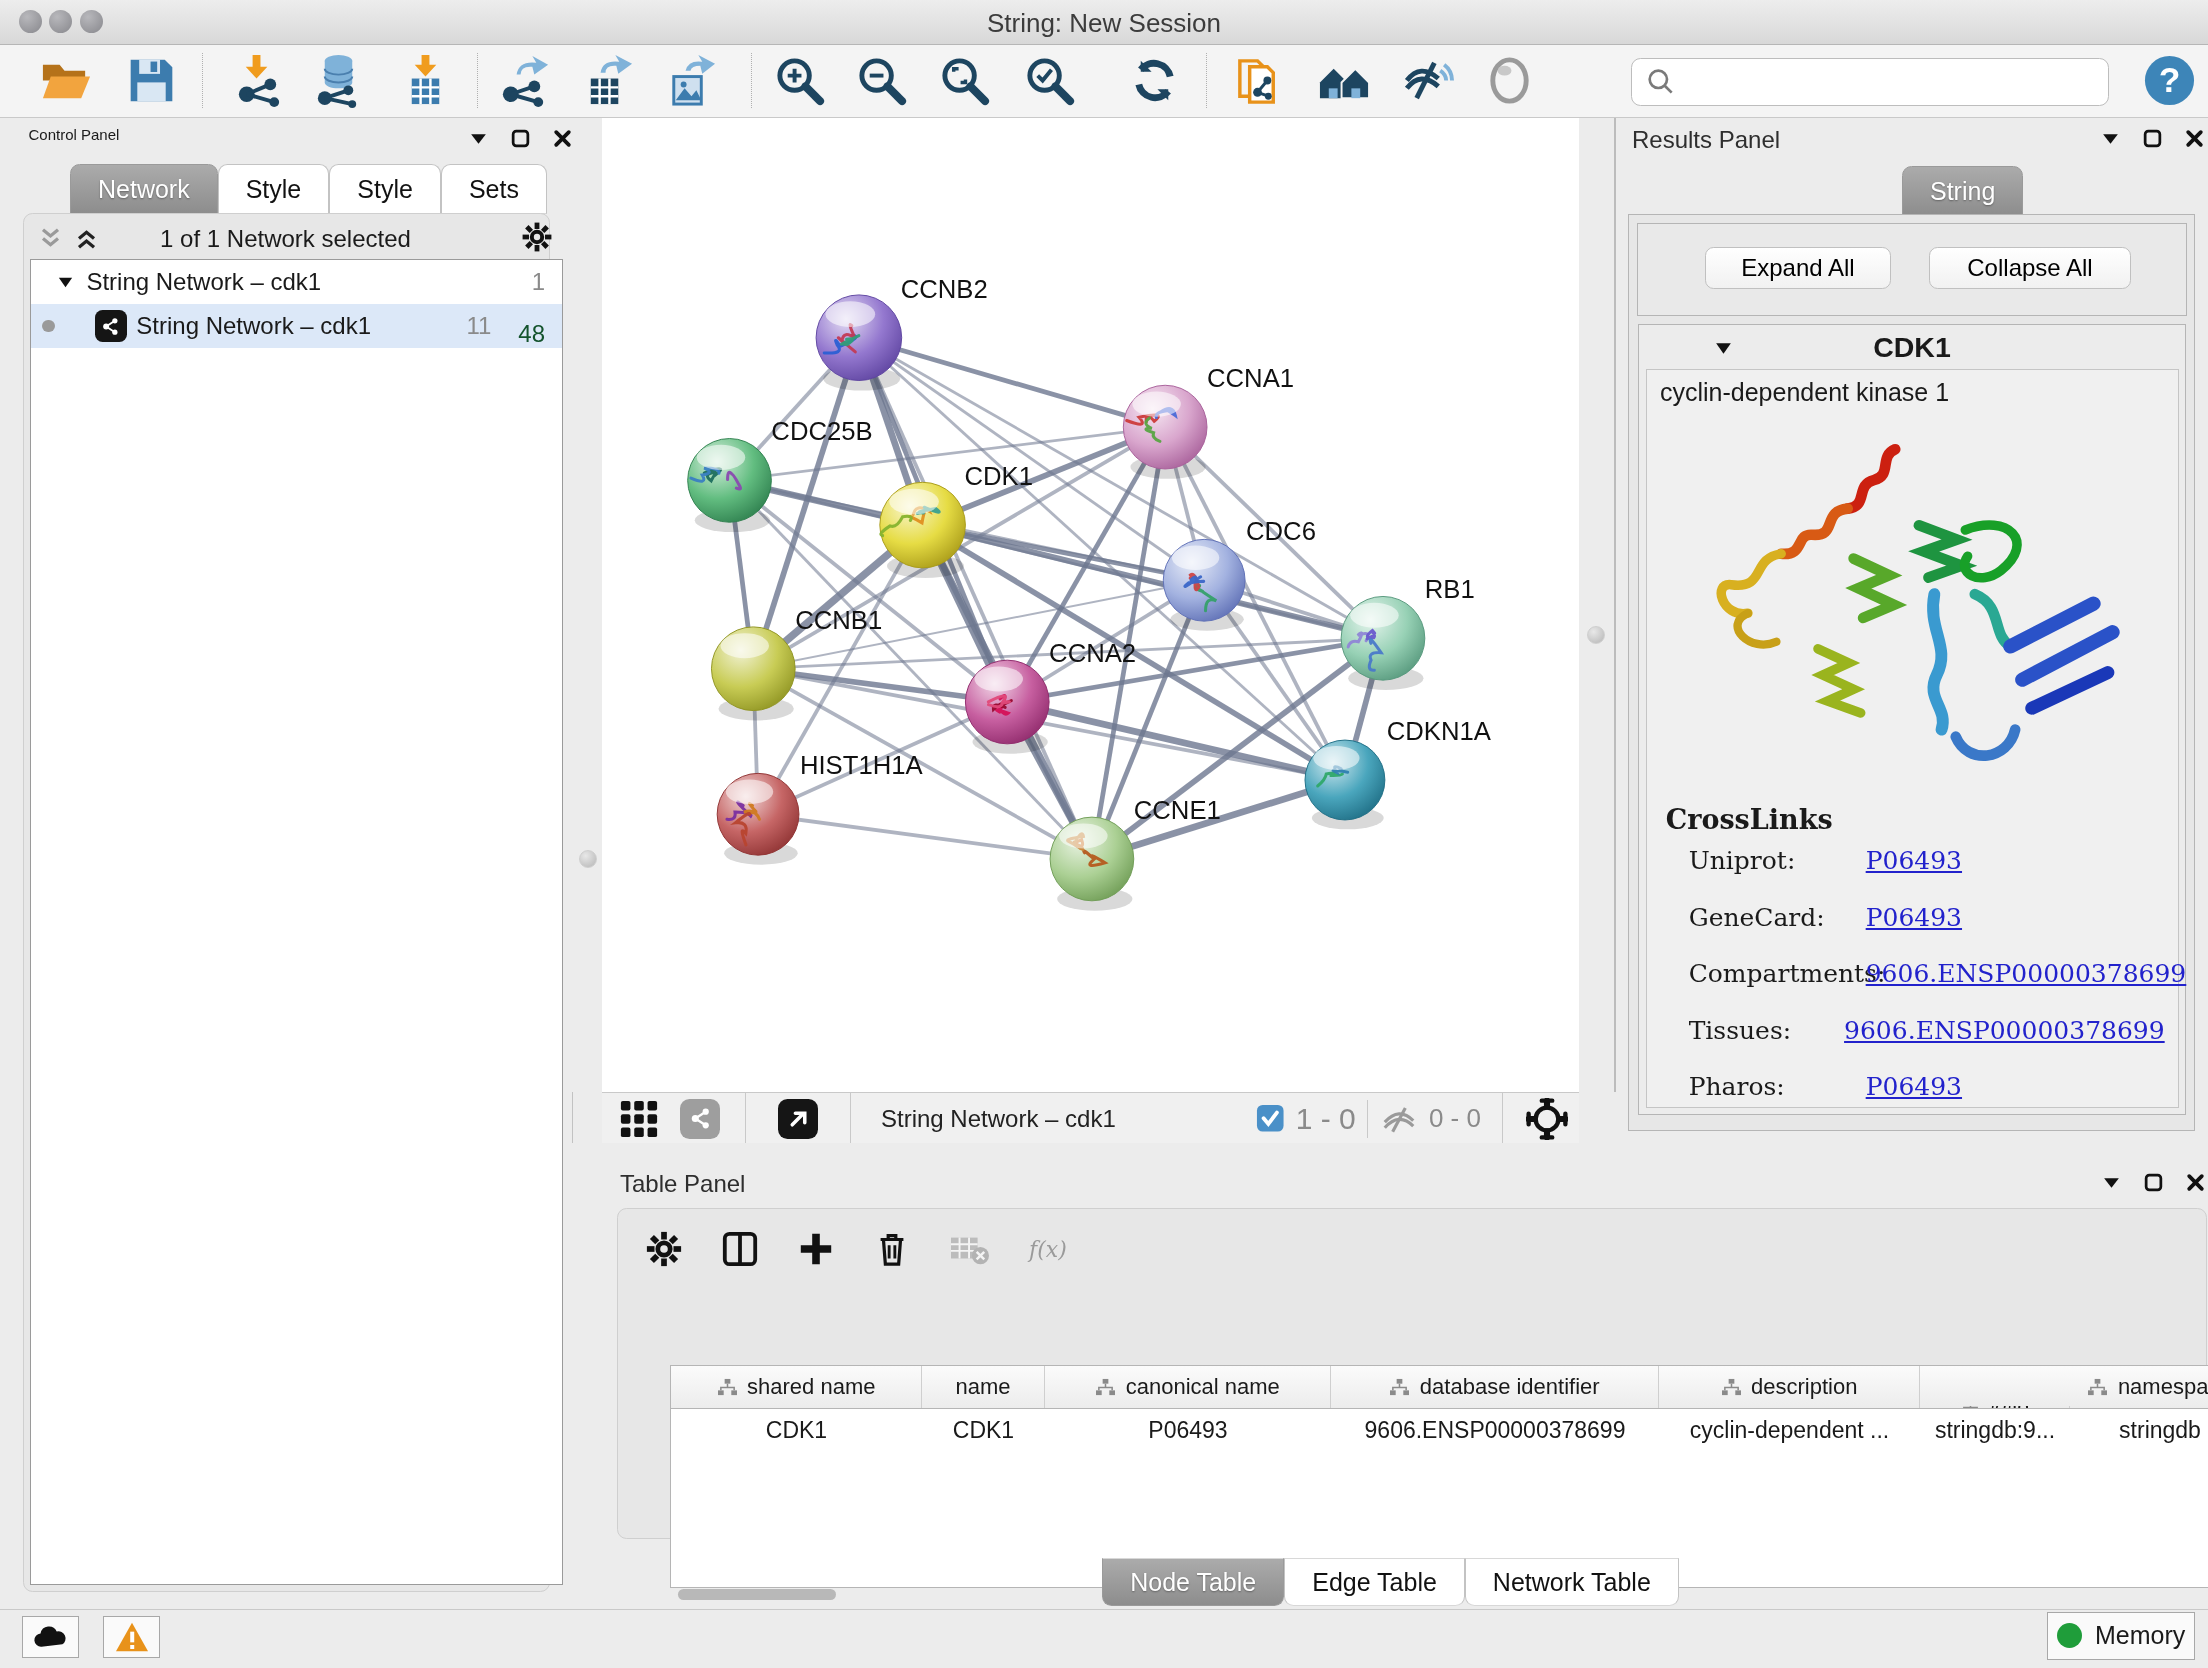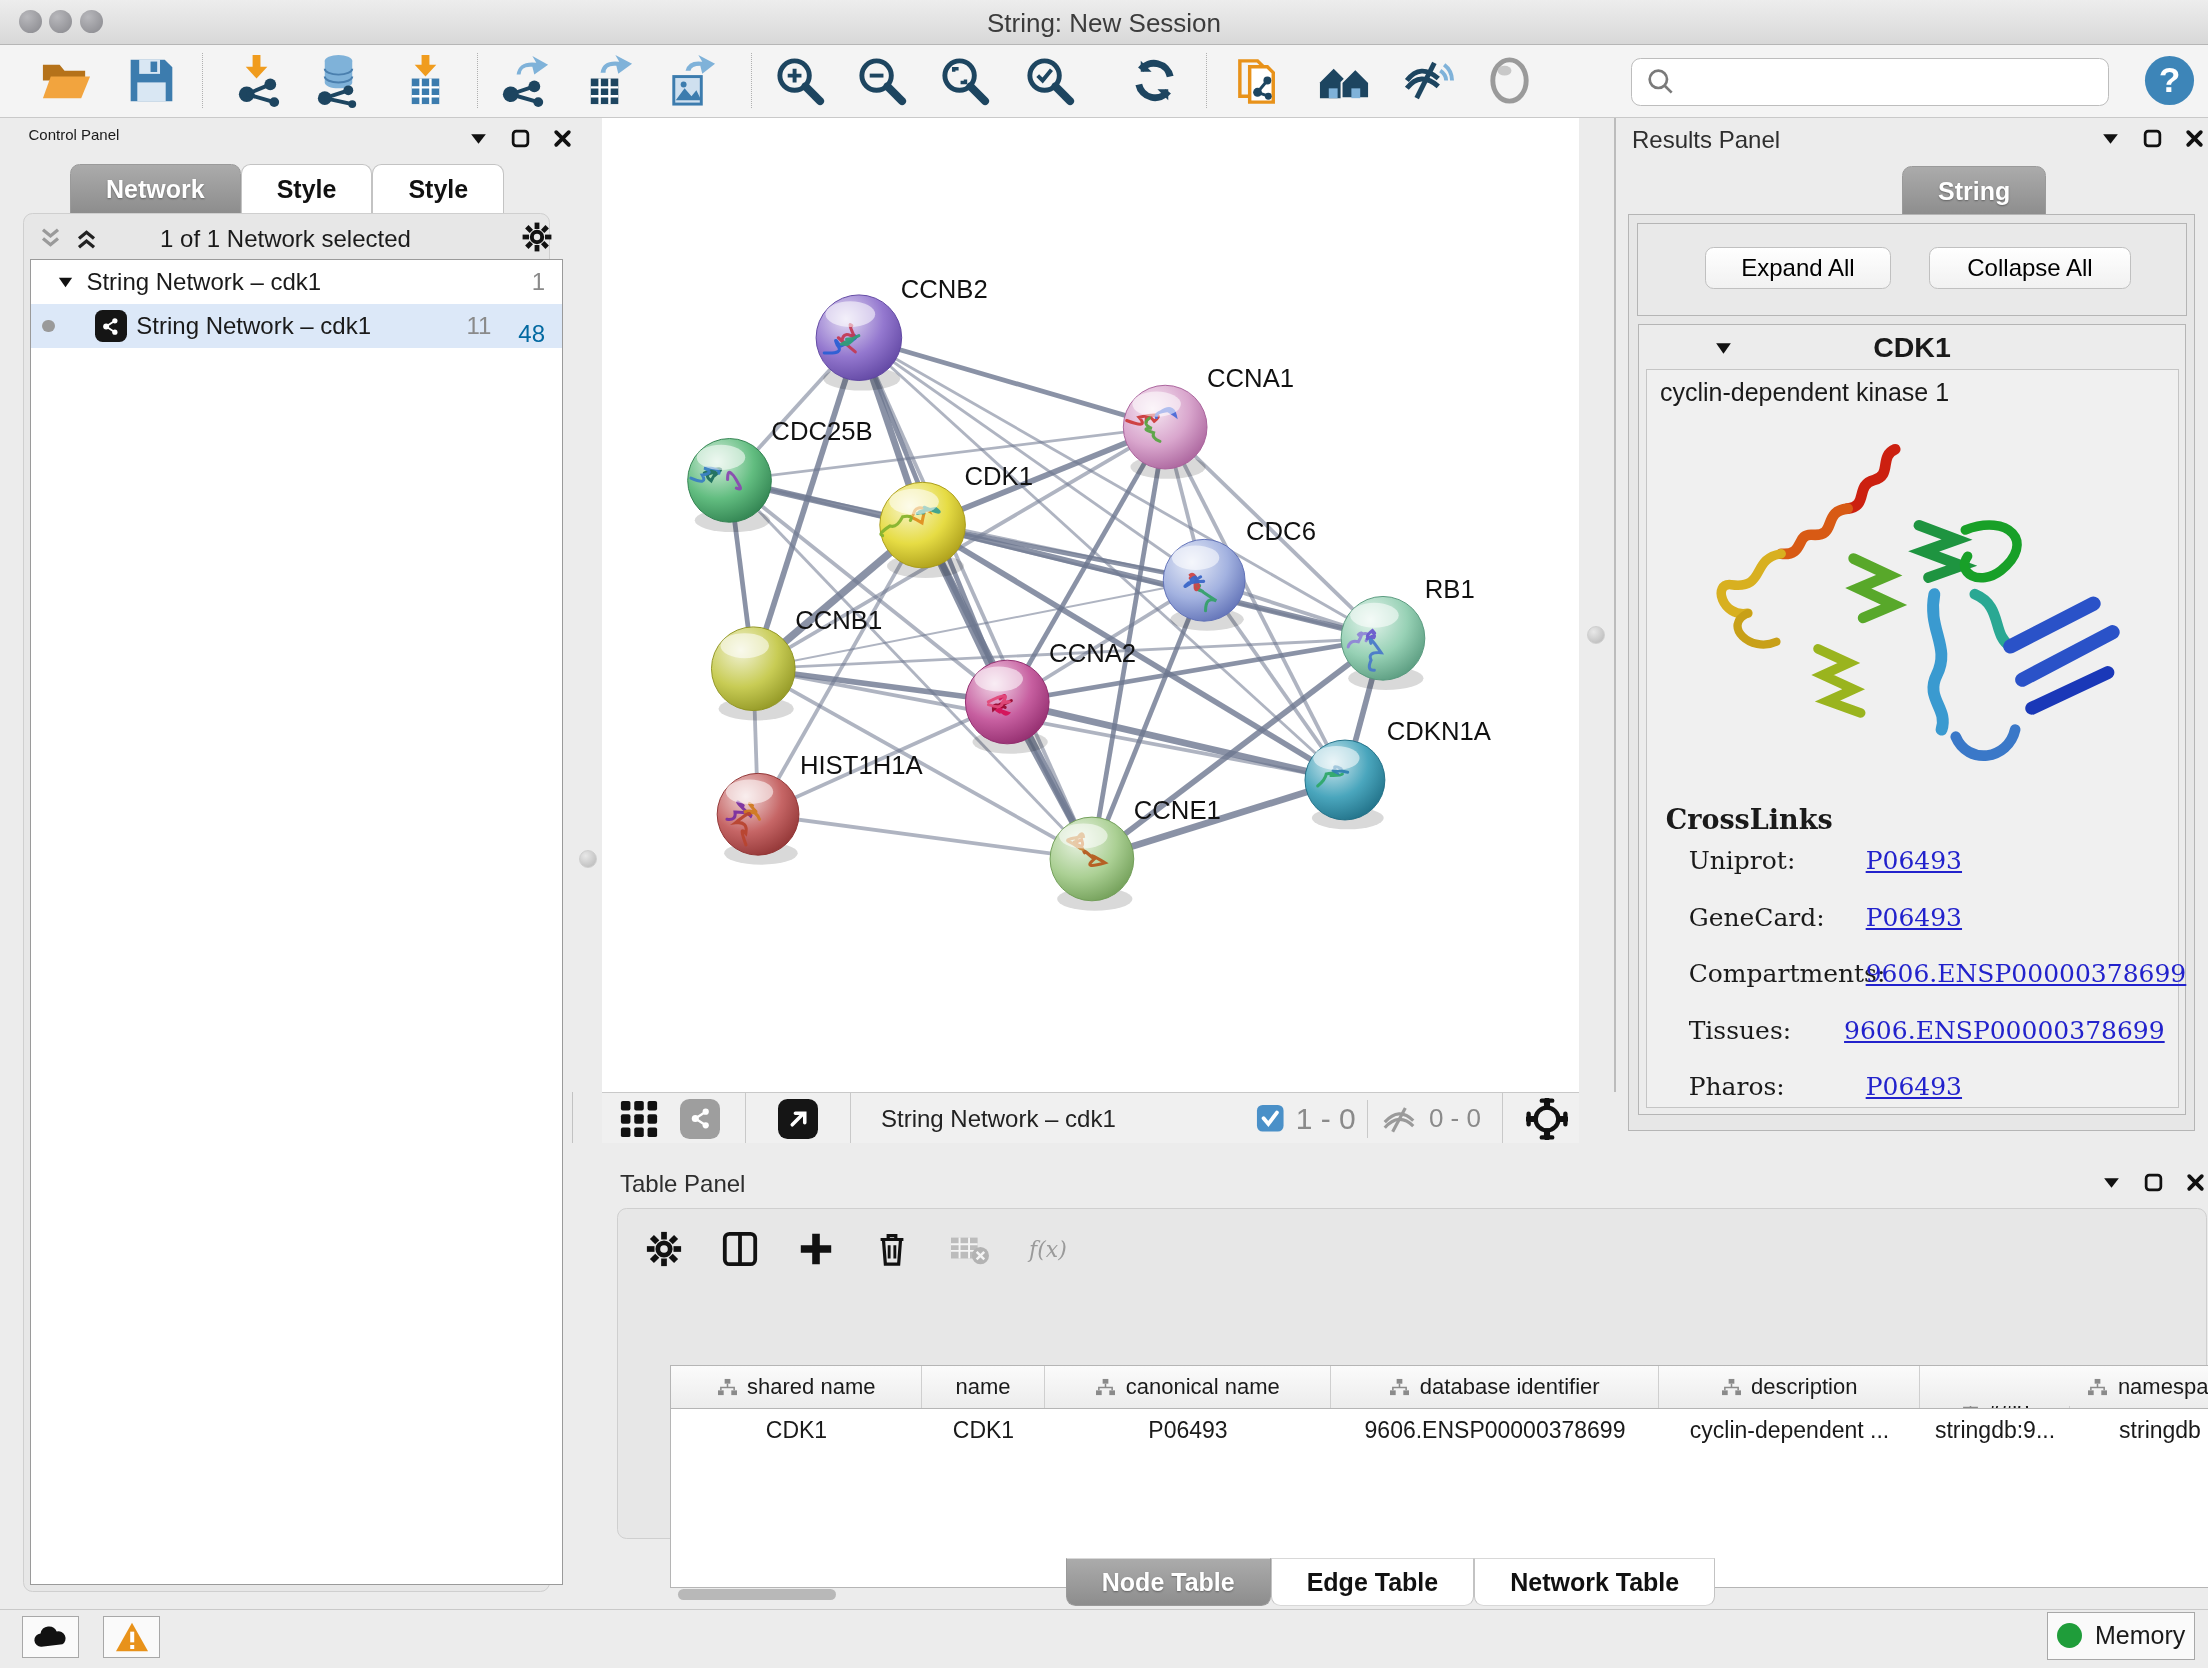--- a/index.html
+++ b/index.html
@@ -23,21 +23,21 @@
   #search-wrap{left:1631px;top:13.3px;width:476px;height:46px;background:#fff;
     border:1px solid #bdbdbd;border-radius:9.5px;display:flex;align-items:center;}
   #search-input{border:none;outline:none;font-size:23px;flex:1;background:transparent;
     font-family:"Liberation Sans",sans-serif;}
 
   
   .panel-title{font-size:24px;color:#2e2e2e;}
   .win-icons{display:flex;gap:21px;align-items:center;}
   .tab{height:48px;border:1px solid #c3c3c3;border-bottom-color:#d8d8d8;background:#fff;
     border-radius:9.5px 9.5px 0 0;font-size:25px;display:inline-flex;align-items:center;
-    padding:0 35px;color:#111;position:relative;font-weight:bold;}
+    padding:0 27px;color:#111;position:relative;}
   .tab.active{background:linear-gradient(#ababab,#8d8d8d);color:#fff;border-color:#9a9a9a;
     text-shadow:0 1px 1.9px rgba(0,0,0,.35);}
   .inner-box{background:#e7e7e7;border:1px solid #cfcfcf;border-radius:9.5px;}
 
   
   #control-panel{left:0;top:118px;width:572px;height:1491px;background:#ececec;
     border-right:1px solid #c2c2c2;}
   #cp-tree-box{left:30px;top:141px;width:531px;height:1324px;background:#fff;
     border:1px solid #9a9a9a;}
   .tree-row{height:44px;display:flex;align-items:center;font-size:24px;}
@@ -328,21 +328,21 @@
             <g fill="#fff">
               <circle cx="7" cy="12" r="3.4"></circle>
               <circle cx="17" cy="5.5" r="3"></circle>
               <circle cx="17" cy="18.5" r="3"></circle>
             </g>
             <path d="M7 12l10-6.5M7 12l10 6.5" stroke="#fff" stroke-width="2.2"></path>
           </svg>
       </span>
       <span>String Network – cdk1</span>
       <span style="margin-left:auto;color:#8a8a8a">11</span>
-      <span style="margin:16px 17px 0 27px;color:#0369a1">48</span>
+      <span style="margin:16px 17px 0 27px;color:#14532d">48</span>
     </div>
   </div>
 </div>
 
 <div id="canvas" class="abs">
   <svg id="net-svg" width="977" height="974" viewBox="633 124 1027 1024">
       <defs>
         <radialGradient id="ng0" cx="35%" cy="28%" r="80%">
           <stop offset="0%" stop-color="#e4ddf3"></stop>
           <stop offset="55%" stop-color="#9478cf"></stop>

